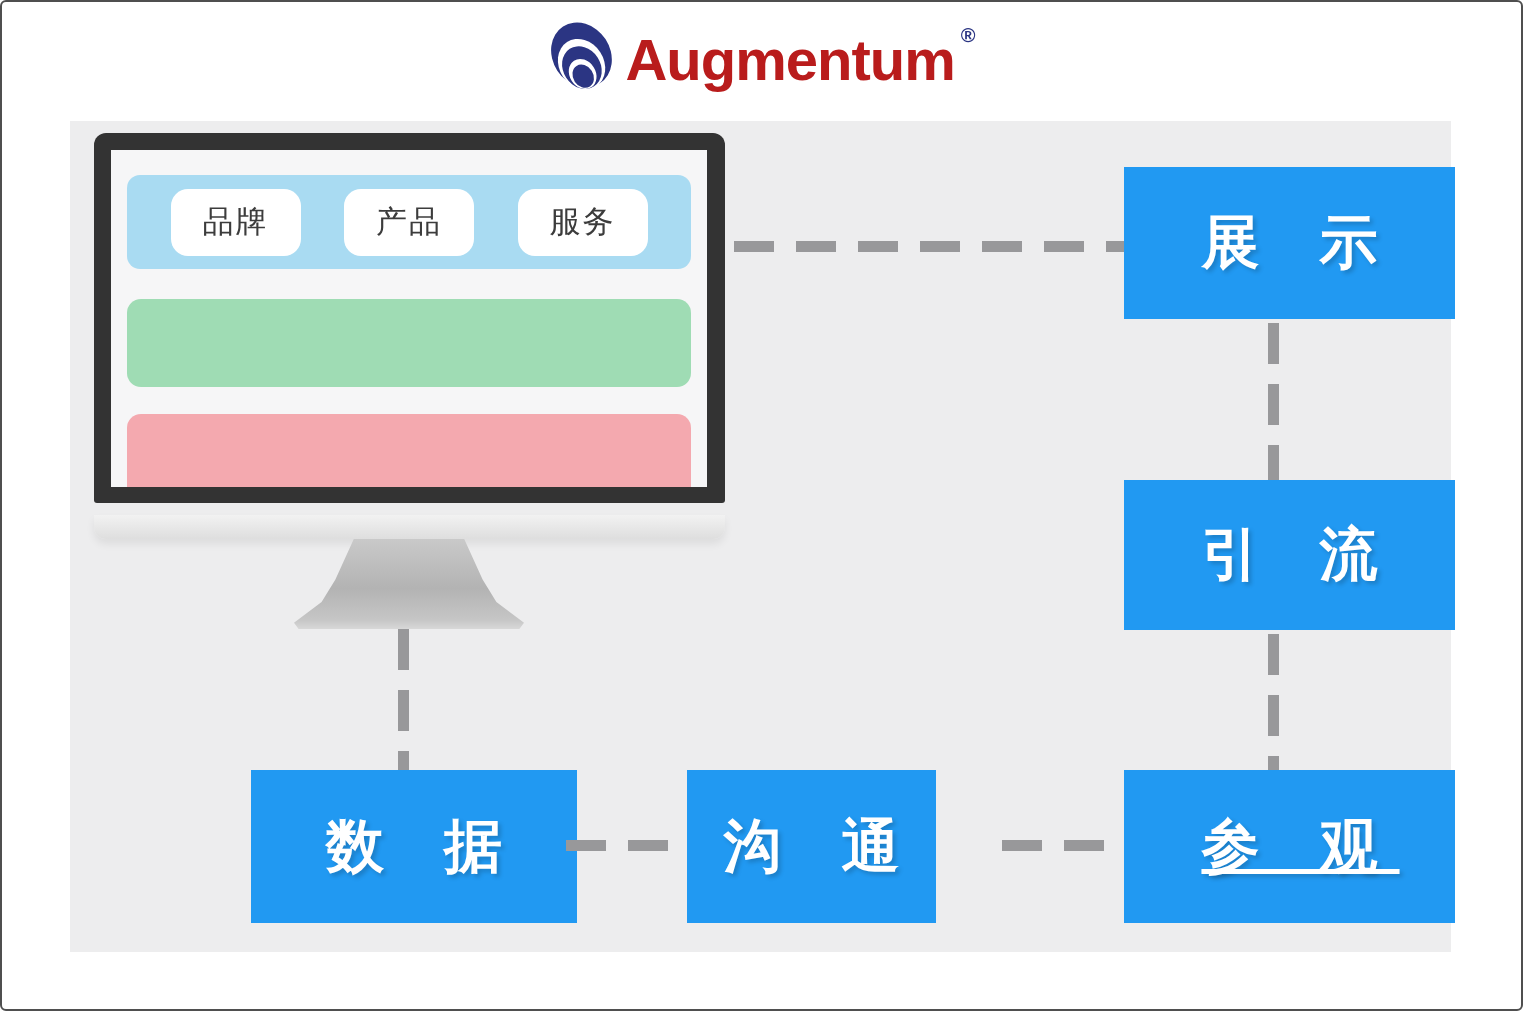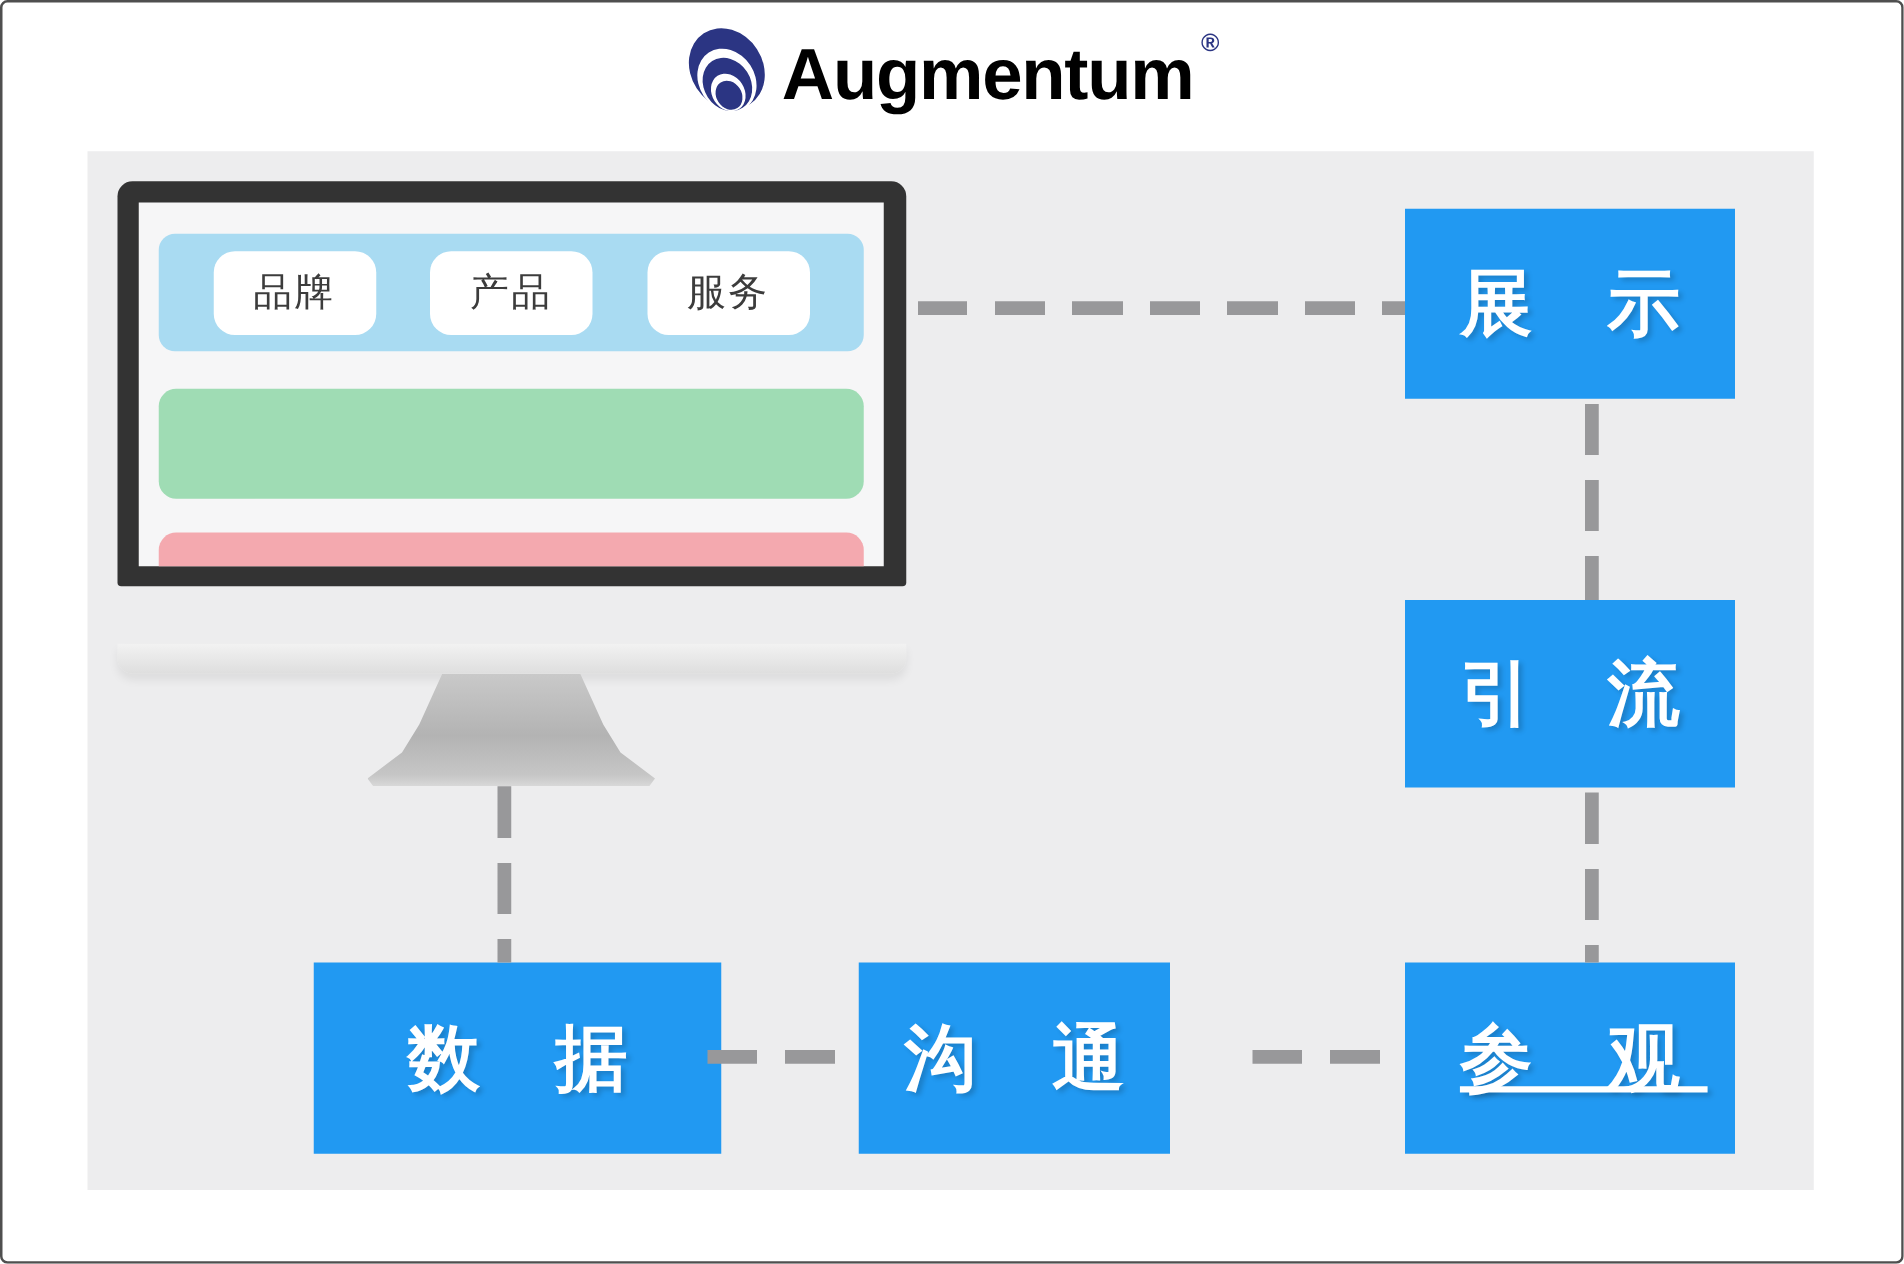--- a/index.html
+++ b/index.html
@@ -13,37 +13,37 @@
   }
 
   
   .logo-row {
     position:absolute; top:16px; left:0; width:100%;
     display:flex; justify-content:center; align-items:center; gap:6px;
     height:84px;
   }
   .logo-icon { width:72px; height:80px; }
   .logo-text {
-    font-size:58px; font-weight:bold; color:#000000;
+    font-size:58px; font-weight:bold; color:#b91c1c;
     letter-spacing:-1px; line-height:1;
   }
   .logo-reg {
     font-size:20px; font-weight:bold; color:#2B3583;
     align-self:flex-start; margin-top:6px;
   }
 
   
   .panel {
     position:absolute; left:68px; top:119px;
     width:1381px; height:831px; background:#EDEDEE;
   }
 
   
   .monitor-frame {
-    position:absolute; left:24px; top:24px; width:631px; height:324px;
+    position:absolute; left:24px; top:12px; width:631px; height:370px;
     background:#333333; border-radius:12px 12px 3px 3px;
   }
   .screen {
     position:absolute; left:17px; top:17px; right:18px; bottom:16px;
     background:#F6F6F7; overflow:hidden;
   }
   .navbar {
     position:absolute; left:16px; top:25px; width:564px; height:94px;
     background:#A9DBF2; border-radius:13px;
     display:flex; align-items:center; justify-content:space-evenly;
@@ -64,21 +64,21 @@
     box-shadow:0 5px 8px rgba(0,0,0,0.07);
   }
   .stand {
     position:absolute; left:224px; top:418px; width:230px; height:90px;
     background:linear-gradient(180deg,#c9c9c9,#b3b3b3 55%,#c6c6c6 90%,#d8d8d8);
     clip-path:polygon(26% 0, 74% 0, 82% 45%, 88% 70%, 100% 93%, 98% 100%, 2% 100%, 0 93%, 12% 70%, 18% 45%);
   }
 
   
   .node {
-    position:absolute; width:264px; height:153px; background:#2199F2;
+    position:absolute; width:331px; height:153px; background:#2199F2;
     display:flex; align-items:center; justify-content:center;
     color:#ffffff; font-size:58px; font-weight:bold;
     letter-spacing:22px; text-indent:22px;
     text-shadow:3px 3px 4px rgba(0,0,0,0.18);
   }
   .node-zhanshi { left:1054px; top:46px;  height:152px; }
   .node-yinliu  { left:1054px; top:359px; height:150px; }
   .node-canguan { left:1054px; top:649px;text-decoration:underline; }
   .node-goutong { left:617px;  top:649px; width:249px; }
   .node-shuju   { left:181px;  top:649px; width:326px; }

